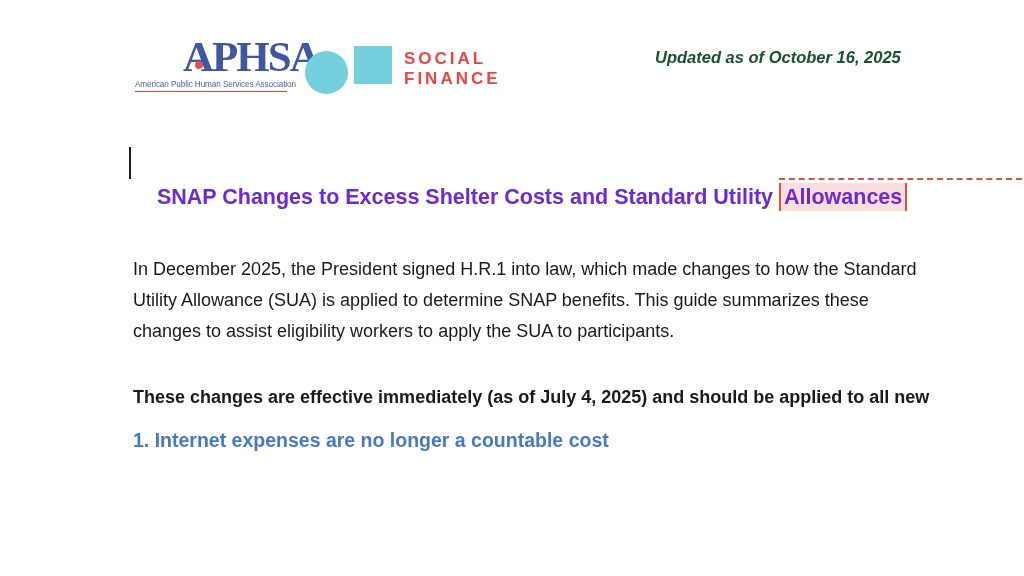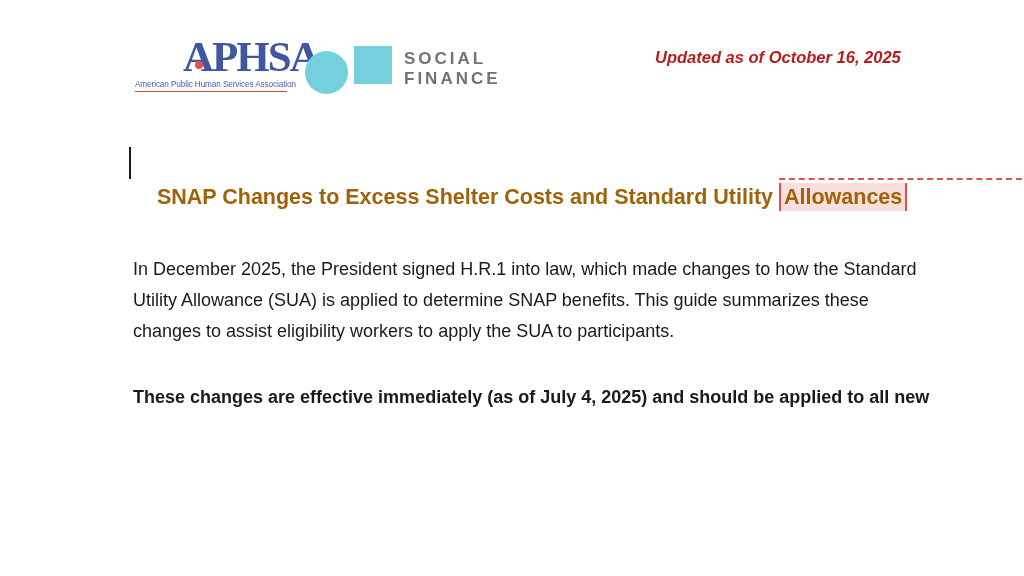--- a/index.html
+++ b/index.html
@@ -37,37 +37,37 @@
     white-space:nowrap;
   }
   .aphsa-rule { margin-top:2px; width:152px; border-top:1.5px solid #C74A44; }
 
   .sf { position:absolute; left:305px; top:46px; display:flex; align-items:flex-start; }
   .sf-circle { width:43px; height:43px; border-radius:50%; background:#74D0DD; margin-top:5px; display:inline-block; }
   .sf-square { width:38px; height:38px; background:#74D0DD; margin-left:6px; display:inline-block; }
   .sf-text { margin-left:12px; margin-top:3px; }
   .sf-text div {
     font-weight:bold; font-size:17px; line-height:19.5px;
-    letter-spacing:3px; color:#737373; white-space:nowrap;
+    letter-spacing:3px; color:#ef4444; white-space:nowrap;
   }
 
   .updated {
     position:absolute; left:655px; top:48px;
     font-style:italic; font-weight:bold;
-    font-size:16.5px; color:#b91c1c;
+    font-size:16.5px; color:#14532d;
     white-space:nowrap;
   }
 
   
   .doc { position:absolute; left:133px; top:146px; width:820px; }
 
   .title {
     position:relative;
     font-weight:bold; font-size:21.5px; line-height:34px;
-    color:#a16207; white-space:pre;
+    color:#6d28d9; white-space:pre;
     margin-bottom:6px;
   }
   .text-cursor {
     position:absolute; left:-4px; top:1px;
     width:1.8px; height:32px; background:#1a1a1a;
   }
   .hl {
     position:relative;
     background:#F8DEDC;
     border-left:2px solid #D8534B;
@@ -127,20 +127,21 @@
   <p class="para p-intro">
     <span class="ln">In December 2025, the President signed H.R.1 into law, which made changes to how the Standard</span>
     <span class="ln">Utility Allowance (SUA) is applied to determine SNAP benefits. This guide summarizes these</span>
     <span class="ln">changes to assist eligibility workers to apply the SUA to participants.</span>
   </p>
 
   <p class="para p-effective">
     <span class="ln">These changes are effective immediately (as of July 4, 2025) and should be applied to all new</span>
   </p>
 
+  <h2 class="h2 h2-one">1. Internet expenses are no longer a countable cost</h2>
 
 
   <h2 class="h2 h2-two">
     
     
   </h2>
 
 </main>
 
 </body></html>

